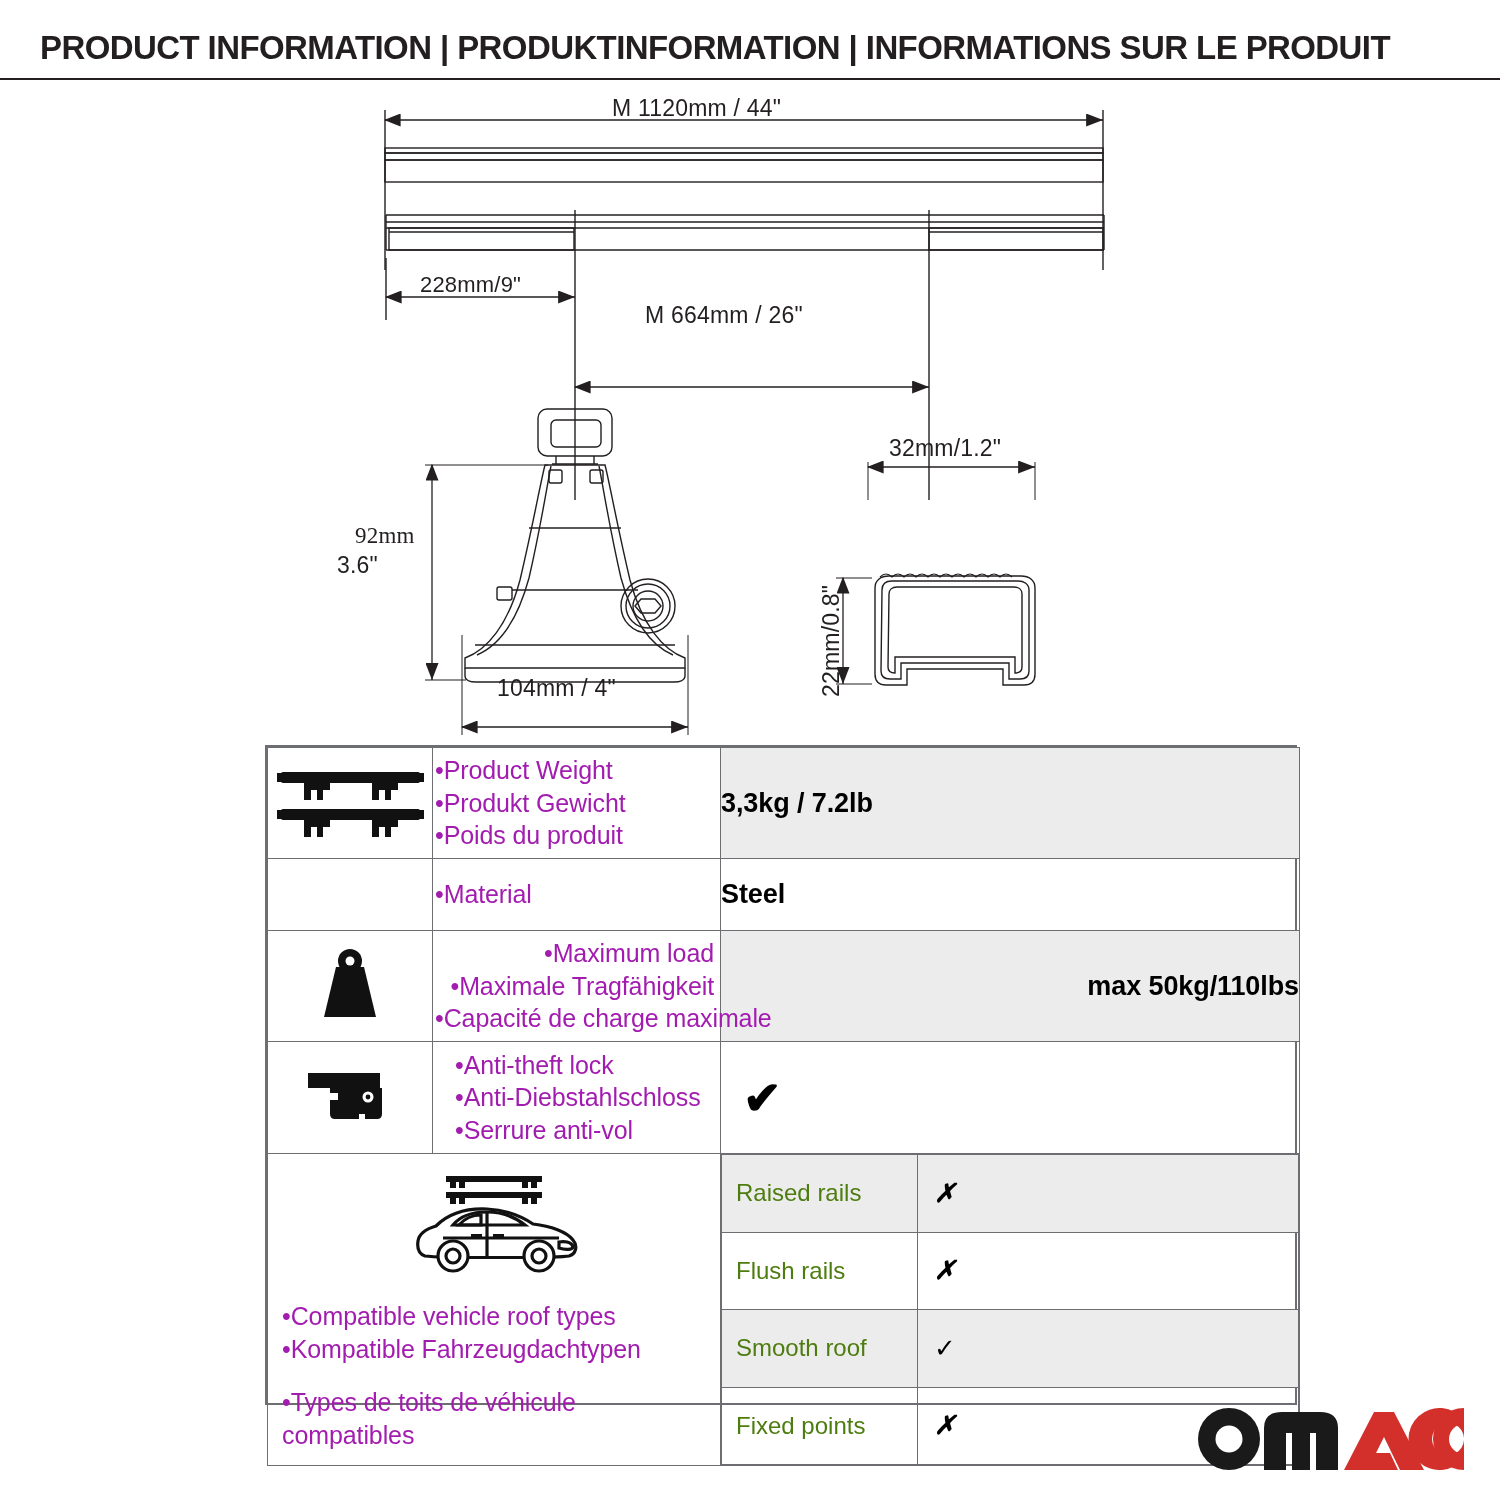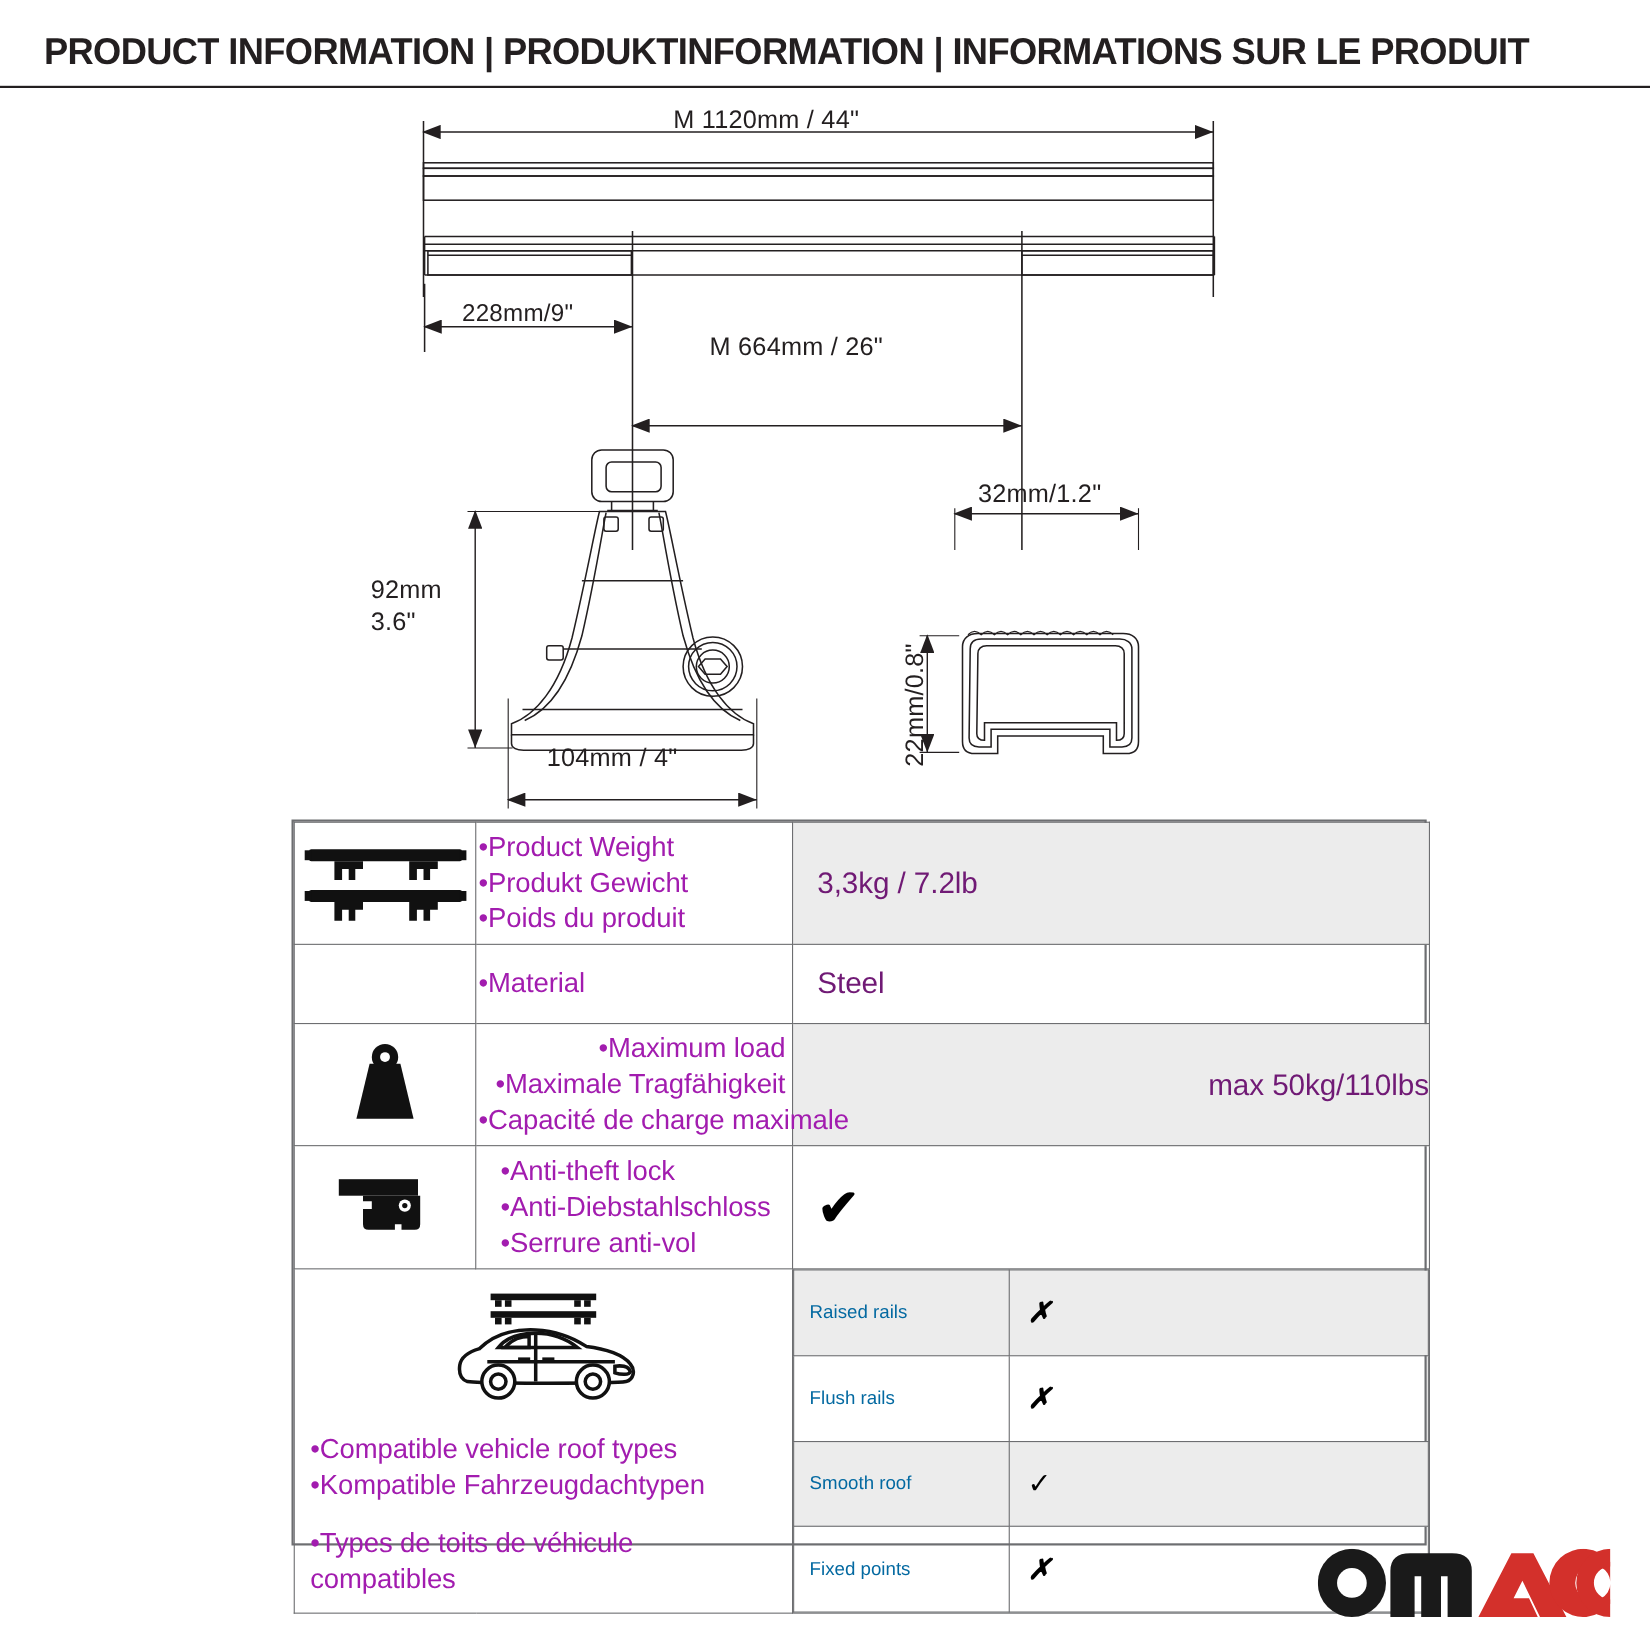--- a/index.html
+++ b/index.html
@@ -83,34 +83,34 @@
     line-height: 1.30;
     color: #a21caf;
     padding: 4px 6px 4px 2px;
     letter-spacing: -0.1px;
   }
   .labels div { white-space: nowrap; }
   .labels div.wrap { white-space: normal; margin-top: 21px; }
 
   .value {
     font-size: 27px;
-    color: #701a75;
-    padding-left: 22px;
+    color: #000000;
     letter-spacing: -0.1px;
+    font-weight: bold;
   }
 
   .mark-check {
     font-size: 46px; line-height: 1;
     padding-left: 22px; color: #000;
     font-weight: bold;
   }
   .mark-small-check { font-size: 26px; padding-left: 16px; color:#000; }
   .mark-x { font-size: 26px; padding-left: 16px; color:#000; font-weight:bold; font-style: italic;}
 
-  .sub-cell-label { font-size: 17px; padding-left: 14px; color:#0369a1; }
+  .sub-cell-label { font-size: 24px; padding-left: 14px; color:#4d7c0f; }
 
   
   .nested { width: 100%; height: 100%; border-collapse: collapse; table-layout: fixed; }
   .nested td { border: 1px solid #6d6e71; padding: 0; }
   .nested tr td:first-child { width: 196px; }
   .nested tr:first-child td { border-top: none; }
   .nested tr:last-child td { border-bottom: none; }
   .nested tr td:last-child { border-right: none; }
   .nested tr td:first-child { border-left: none; }
 
@@ -234,21 +234,21 @@
                L 1015,577 L 895,577 L 895,593 C 891,593 888,591 888,587 Z"></path>
 
       <path d="M 880,497 q 6,-6 12,0 q 6,-6 12,0 q 6,-6 12,0 q 6,-6 12,0 q 6,-6 12,0
                q 6,-6 12,0 q 6,-6 12,0 q 6,-6 12,0 q 6,-6 12,0 q 6,-6 12,0 q 6,-6 12,0" stroke-width="1.1"></path>
     </g>
   </svg>
 
   <div class="dimtxt" style="left:612px; top:15px;">M   1120mm / 44"</div>
   <div class="dimtxt small" style="left:420px; top:192px;">228mm/9"</div>
   <div class="dimtxt" style="left:645px; top:222px;">M   664mm / 26"</div>
-  <div class="dimtxt" style="left:337px; top:443px;">92mm</div>
+  <div class="dimtxt" style="left:355px; top:443px;font-family:Liberation Serif, serif;">92mm</div>
   <div class="dimtxt" style="left:337px; top:472px;">3.6"</div>
   <div class="dimtxt" style="left:497px; top:595px;">104mm / 4"</div>
   <div class="dimtxt" style="left:889px; top:355px;">32mm/1.2"</div>
   <div class="dimtxt vert" style="left:818px; top:617px;">22mm/0.8"</div>
 </div>
 
 <div id="spec-table">
   <table>
 
     <tbody>

